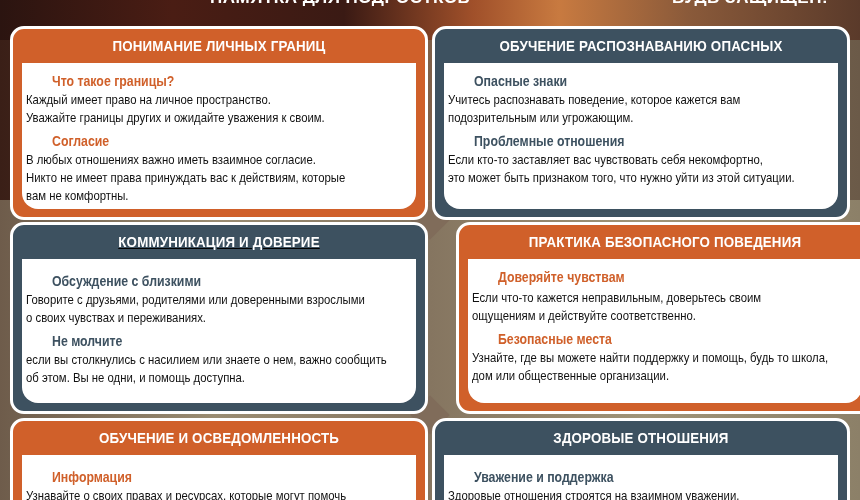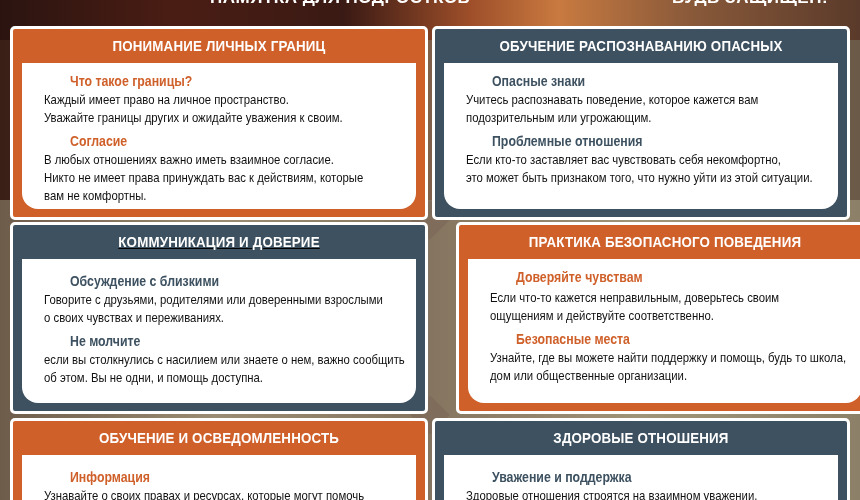--- a/index.html
+++ b/index.html
@@ -14,34 +14,34 @@
   }
   .bg-top {
     position:absolute; left:0; right:0; top:0; height:40px;
     background: linear-gradient(90deg, #2b1410 0%, #4a1d14 20%, #3a1a14 40%, #a0502a 55%, #c87a40 65%, #8a5a3a 80%, #5a3a2a 100%);
   }
   .top-text {
     position:absolute; top:-12px; color:#fff; font-weight:bold; font-size:17px;
     letter-spacing:0.5px; white-space:nowrap;
   }
   .card {
-    position:absolute; width:418px; border-radius:5px; box-sizing:border-box;
+    position:absolute; width:418px; border-radius:14px; box-sizing:border-box;
     border:3px solid #fff; overflow:hidden;
   }
   .card.orange { background:#d0602a; }
   .card.slate { background:#3d5160; }
   .card .head {
     height:34px; line-height:34px; text-align:center; color:#fff;
     font-size:15.5px; font-weight:bold; letter-spacing:0.2px;
     transform: scaleX(0.86);
   }
   .card .body {
     position:absolute; left:9px; right:9px; top:34px; bottom:8px;
     background:#fff; border-radius:0 0 16px 16px;
-    padding:4px 8px 0 22px; box-sizing:border-box;
+    padding:4px 8px 0 4px; box-sizing:border-box;
   }
   .sub {
     font-weight:bold; font-size:14px; margin:6px 0 2px 26px;
     transform-origin:left; transform:scaleX(0.88); white-space:nowrap;
   }
   .orange .sub { color:#d0602a; }
   .slate .sub { color:#3d5160; }
   .txt {
     font-size:13.2px; color:#111; line-height:18px; white-space:pre-line;
     transform-origin:left; transform:scaleX(0.86); width:116%;

